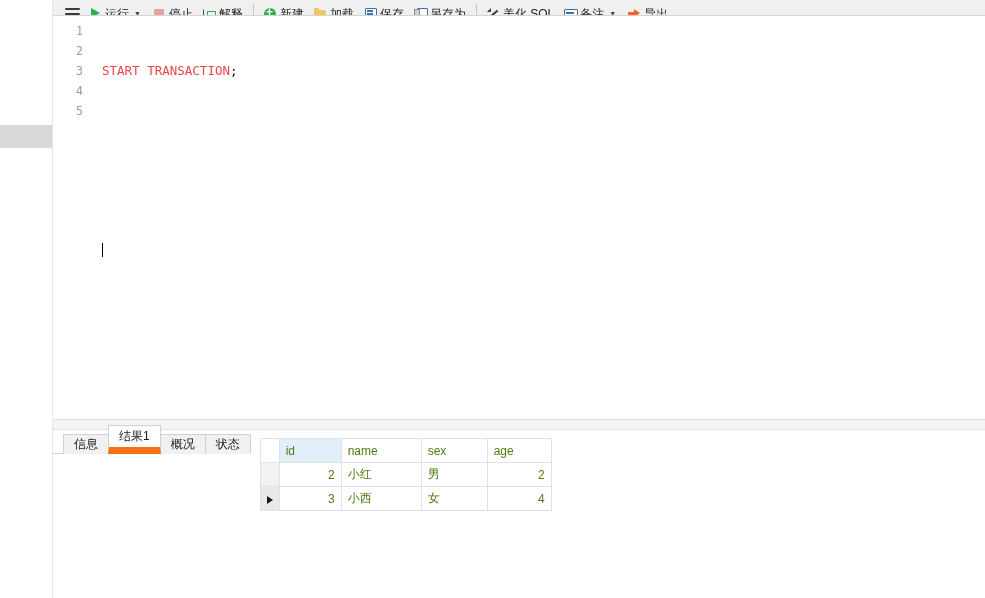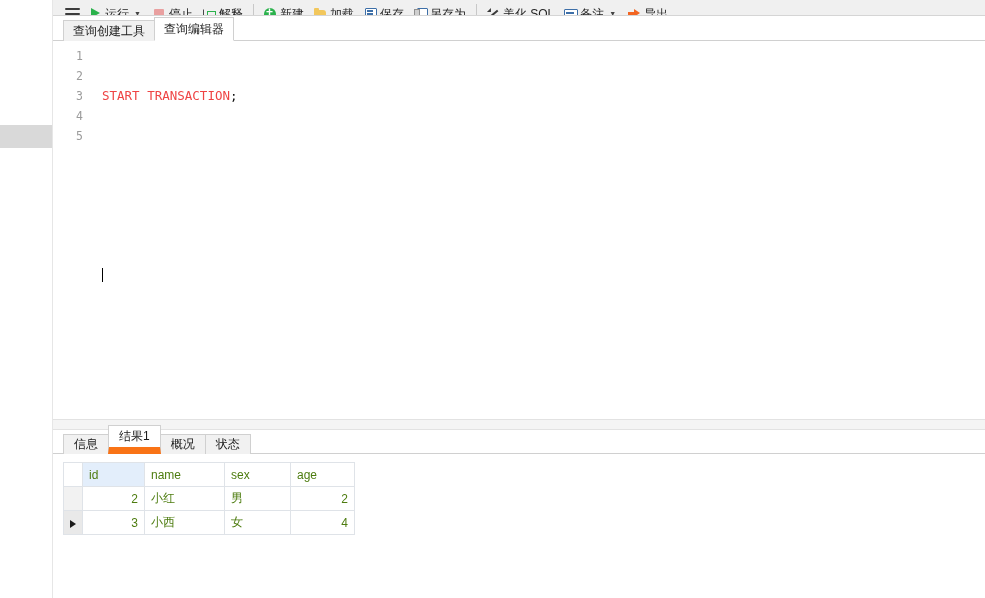--- a/index.html
+++ b/index.html
@@ -328,21 +328,20 @@
     border-top: 1px solid #e2e2e2;
     border-bottom: 1px solid #e2e2e2;
   }
 
   
   #results {
     height: 168px;
     min-height: 168px;
     background: #ffffff;
     display: flex;
-    flex-direction: column;
     position: relative;
   }
   #rtabs {
     height: 23px;
     min-height: 23px;
     display: flex;
     align-items: flex-end;
     padding-left: 10px;
     background: #ffffff;
     border-bottom: 1px solid #d0d0d0;
@@ -483,24 +482,20 @@
         <span class="ic ic-note"></span>
         <span class="tb-label">备注</span>
         <span class="tb-caret">▼</span>
       </div>
       <div class="tb-item">
         <span class="ic ic-export"></span>
         <span class="tb-label">导出</span>
       </div>
     </div>
 
-    <div id="tabstrip">
-      <div class="etab">查询创建工具</div>
-      <div class="etab active">查询编辑器</div>
-    </div>
 
     <div id="editor">
       <div id="gutter">
         <div class="ln">1</div>
         <div class="ln">2</div>
         <div class="ln">3</div>
         <div class="ln">4</div>
         <div class="ln">5</div>
       </div>
       <div id="code">

